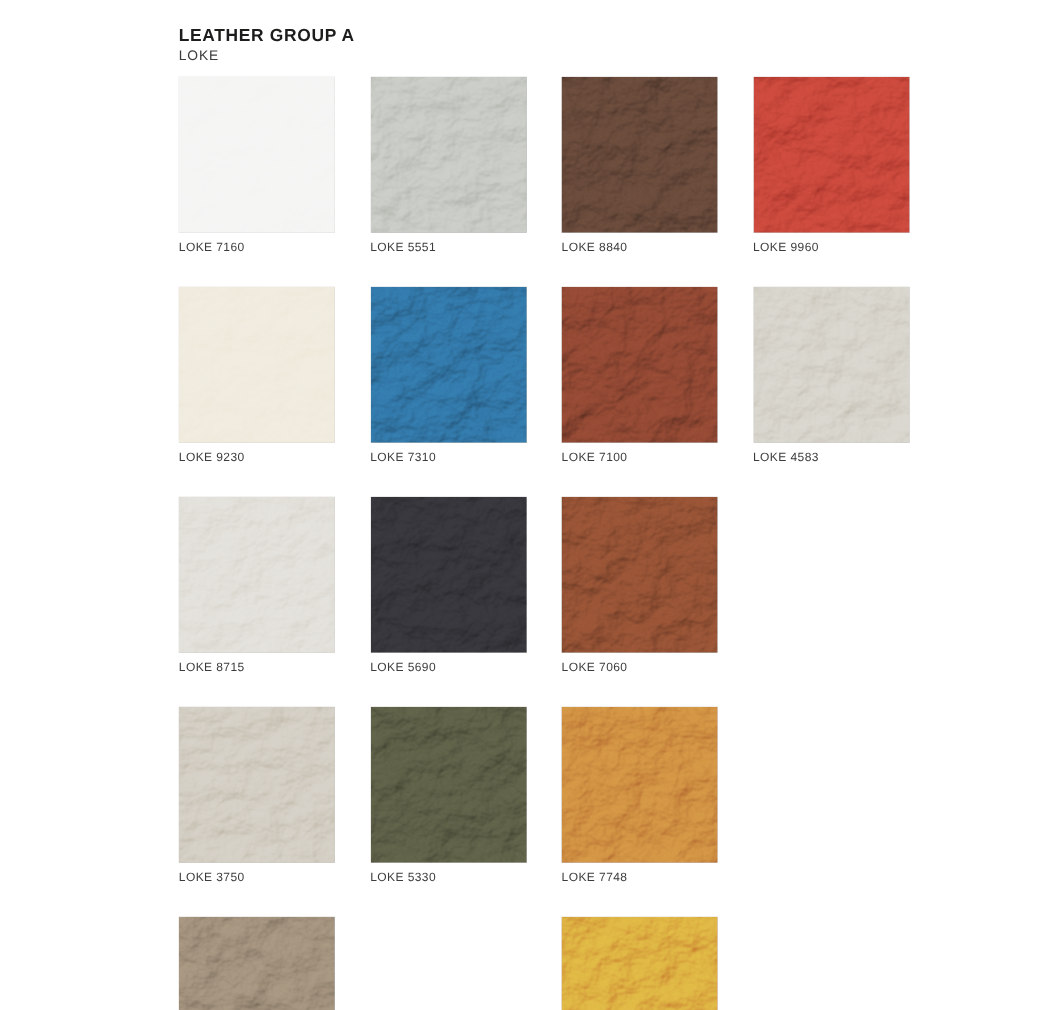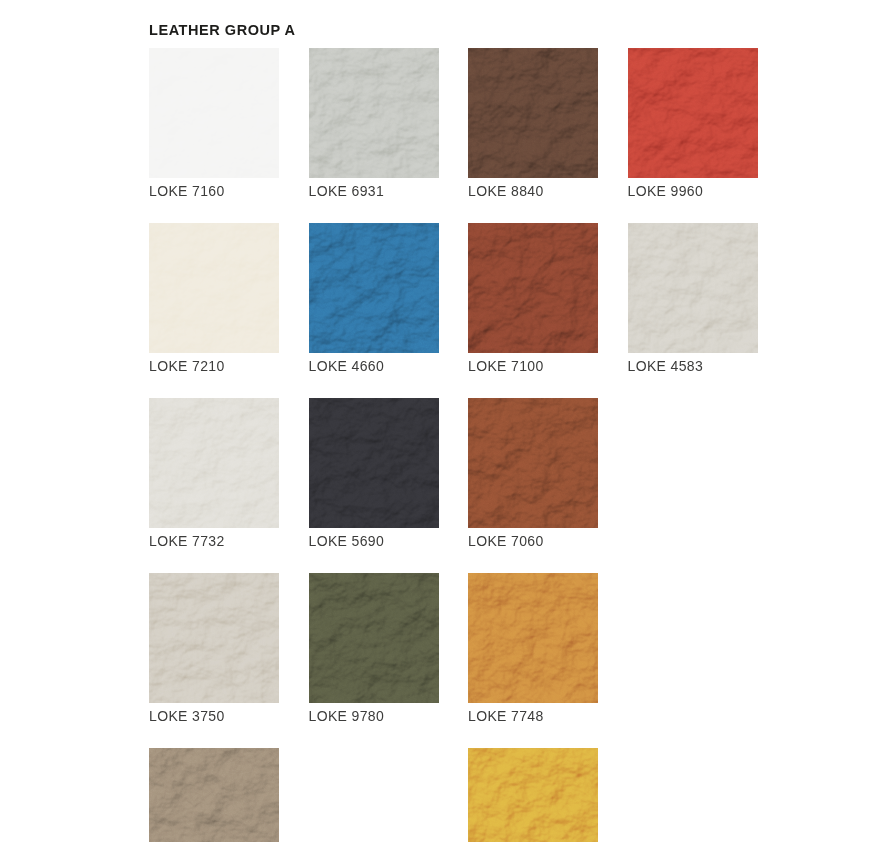--- a/index.html
+++ b/index.html
@@ -62,35 +62,36 @@
     top: 0; left: 0;
     width: 130px;
     height: 130px;
     display: block;
   }
   .swatch .tint {
     position: absolute;
     inset: 0;
   }
   .label {
-    font-size: 14px;
+    font-size: 10px;
     letter-spacing: 0.35px;
     color: #3c3c3b;
     line-height: 12px;
     padding-top: 7px;
     white-space: nowrap;
   }
 </style>
 </head>
 <body>
 
 <div class="page">
 
   <div class="header">
     <h1 class="title">LEATHER GROUP A</h1>
+    <h2 class="subtitle">LOKE</h2>
   </div>
 
   <div class="grid">
       <div class="cell">
         <div class="swatch">
           <div class="tint" style="background: rgb(242, 242, 241);"></div>
           <svg viewBox="0 0 130 130">
             <defs>
               <filter id="grain0" x="0%" y="0%" width="100%" height="100%">
                 <feTurbulence type="fractalNoise" baseFrequency="0.035 0.04025" numOctaves="4" seed="3" result="n"></feTurbulence>
@@ -124,21 +125,21 @@
               </filter>
               <filter id="grain1f" x="0%" y="0%" width="100%" height="100%">
                 <feTurbulence type="fractalNoise" baseFrequency="0.9" numOctaves="2" seed="12"></feTurbulence>
                 <feColorMatrix type="saturate" values="0"></feColorMatrix>
               </filter>
             </defs>
             <rect width="130" height="130" filter="url(#grain1)" style="mix-blend-mode:overlay;opacity:0.38"></rect>
             <rect width="130" height="130" filter="url(#grain1f)" style="mix-blend-mode:overlay;opacity:0.10"></rect>
           </svg>
         </div>
-        <div class="label">LOKE 6931</div>
+        <div class="label">LOKE 5551</div>
       </div>
       <div class="cell">
         <div class="swatch">
           <div class="tint" style="background: rgb(74, 52, 41);"></div>
           <svg viewBox="0 0 130 130">
             <defs>
               <filter id="grain2" x="0%" y="0%" width="100%" height="100%">
                 <feTurbulence type="fractalNoise" baseFrequency="0.035 0.04025" numOctaves="4" seed="37" result="n"></feTurbulence>
                 <feDiffuseLighting in="n" lighting-color="#ffffff" surfaceScale="7" result="lit">
                   <feDistantLight azimuth="235" elevation="58"></feDistantLight>
@@ -193,21 +194,21 @@
               </filter>
               <filter id="grain4f" x="0%" y="0%" width="100%" height="100%">
                 <feTurbulence type="fractalNoise" baseFrequency="0.9" numOctaves="2" seed="15"></feTurbulence>
                 <feColorMatrix type="saturate" values="0"></feColorMatrix>
               </filter>
             </defs>
             <rect width="130" height="130" filter="url(#grain4)" style="mix-blend-mode:overlay;opacity:0.3"></rect>
             <rect width="130" height="130" filter="url(#grain4f)" style="mix-blend-mode:overlay;opacity:0.10"></rect>
           </svg>
         </div>
-        <div class="label">LOKE 7210</div>
+        <div class="label">LOKE 9230</div>
       </div>
       <div class="cell">
         <div class="swatch">
           <div class="tint" style="background: rgb(35, 85, 121);"></div>
           <svg viewBox="0 0 130 130">
             <defs>
               <filter id="grain5" x="0%" y="0%" width="100%" height="100%">
                 <feTurbulence type="fractalNoise" baseFrequency="0.035 0.04025" numOctaves="4" seed="88" result="n"></feTurbulence>
                 <feDiffuseLighting in="n" lighting-color="#ffffff" surfaceScale="7" result="lit">
                   <feDistantLight azimuth="235" elevation="58"></feDistantLight>
@@ -216,21 +217,21 @@
               </filter>
               <filter id="grain5f" x="0%" y="0%" width="100%" height="100%">
                 <feTurbulence type="fractalNoise" baseFrequency="0.9" numOctaves="2" seed="16"></feTurbulence>
                 <feColorMatrix type="saturate" values="0"></feColorMatrix>
               </filter>
             </defs>
             <rect width="130" height="130" filter="url(#grain5)" style="mix-blend-mode:overlay;opacity:0.45"></rect>
             <rect width="130" height="130" filter="url(#grain5f)" style="mix-blend-mode:overlay;opacity:0.10"></rect>
           </svg>
         </div>
-        <div class="label">LOKE 4660</div>
+        <div class="label">LOKE 7310</div>
       </div>
       <div class="cell">
         <div class="swatch">
           <div class="tint" style="background: rgb(104, 51, 36);"></div>
           <svg viewBox="0 0 130 130">
             <defs>
               <filter id="grain6" x="0%" y="0%" width="100%" height="100%">
                 <feTurbulence type="fractalNoise" baseFrequency="0.035 0.04025" numOctaves="4" seed="105" result="n"></feTurbulence>
                 <feDiffuseLighting in="n" lighting-color="#ffffff" surfaceScale="7" result="lit">
                   <feDistantLight azimuth="235" elevation="58"></feDistantLight>
@@ -285,21 +286,21 @@
               </filter>
               <filter id="grain8f" x="0%" y="0%" width="100%" height="100%">
                 <feTurbulence type="fractalNoise" baseFrequency="0.9" numOctaves="2" seed="19"></feTurbulence>
                 <feColorMatrix type="saturate" values="0"></feColorMatrix>
               </filter>
             </defs>
             <rect width="130" height="130" filter="url(#grain8)" style="mix-blend-mode:overlay;opacity:0.38"></rect>
             <rect width="130" height="130" filter="url(#grain8f)" style="mix-blend-mode:overlay;opacity:0.10"></rect>
           </svg>
         </div>
-        <div class="label">LOKE 7732</div>
+        <div class="label">LOKE 8715</div>
       </div>
       <div class="cell">
         <div class="swatch">
           <div class="tint" style="background: rgb(38, 38, 42);"></div>
           <svg viewBox="0 0 130 130">
             <defs>
               <filter id="grain9" x="0%" y="0%" width="100%" height="100%">
                 <feTurbulence type="fractalNoise" baseFrequency="0.035 0.04025" numOctaves="4" seed="156" result="n"></feTurbulence>
                 <feDiffuseLighting in="n" lighting-color="#ffffff" surfaceScale="7" result="lit">
                   <feDistantLight azimuth="235" elevation="58"></feDistantLight>
@@ -378,21 +379,21 @@
               </filter>
               <filter id="grain13f" x="0%" y="0%" width="100%" height="100%">
                 <feTurbulence type="fractalNoise" baseFrequency="0.9" numOctaves="2" seed="24"></feTurbulence>
                 <feColorMatrix type="saturate" values="0"></feColorMatrix>
               </filter>
             </defs>
             <rect width="130" height="130" filter="url(#grain13)" style="mix-blend-mode:overlay;opacity:0.45"></rect>
             <rect width="130" height="130" filter="url(#grain13f)" style="mix-blend-mode:overlay;opacity:0.10"></rect>
           </svg>
         </div>
-        <div class="label">LOKE 9780</div>
+        <div class="label">LOKE 5330</div>
       </div>
       <div class="cell">
         <div class="swatch">
           <div class="tint" style="background: rgb(179, 104, 47);"></div>
           <svg viewBox="0 0 130 130">
             <defs>
               <filter id="grain14" x="0%" y="0%" width="100%" height="100%">
                 <feTurbulence type="fractalNoise" baseFrequency="0.035 0.04025" numOctaves="4" seed="241" result="n"></feTurbulence>
                 <feDiffuseLighting in="n" lighting-color="#ffffff" surfaceScale="7" result="lit">
                   <feDistantLight azimuth="235" elevation="58"></feDistantLight>

